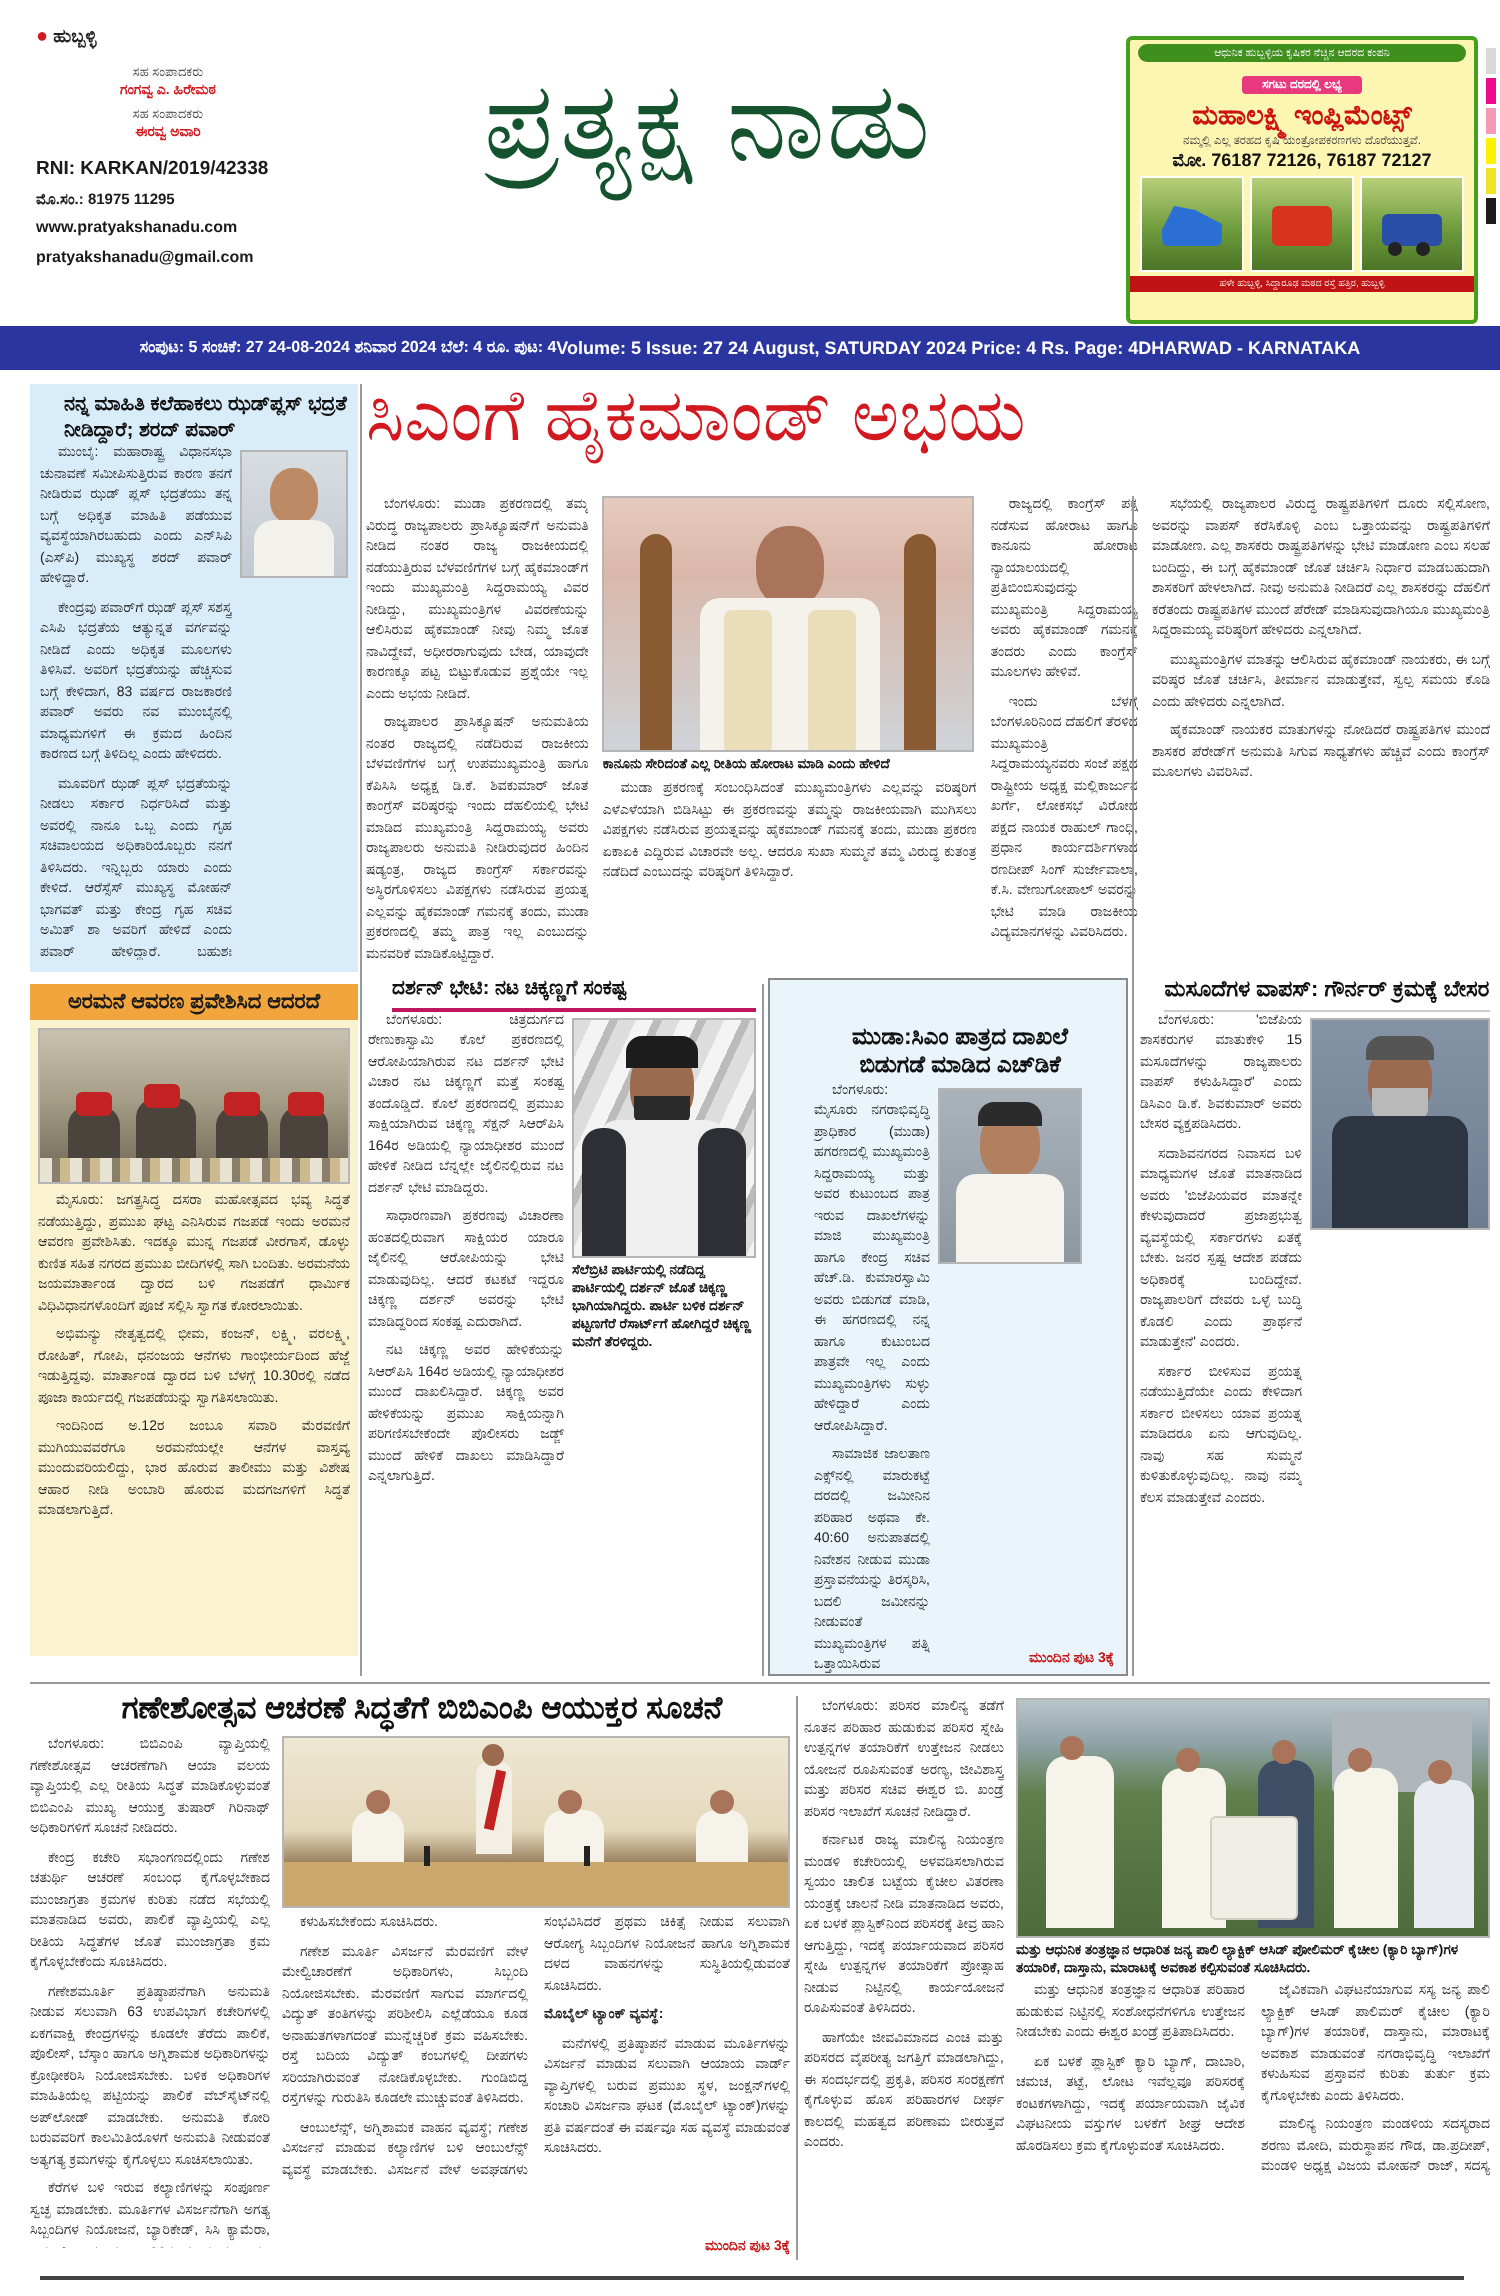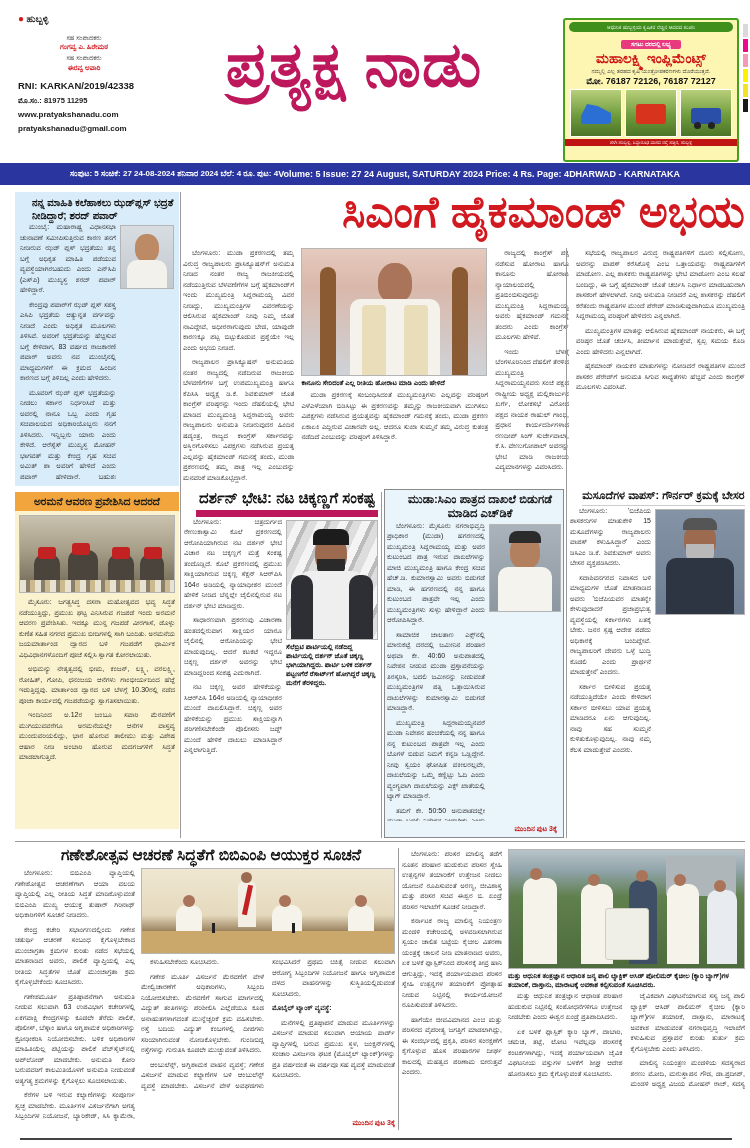--- a/index.html
+++ b/index.html
@@ -13,21 +13,21 @@
   .cont{color:#c71414;font-weight:bold;font-size:7px;display:block;text-align:right;}
   .caption{font-size:6.8px;font-weight:bold;line-height:1.35;color:#111;}
   
   .hl-left{font-size:7px;line-height:1.3;}
   .loc{font-size:9px;font-weight:bold;color:#222;}
   .loc .dot{color:#d31920;font-size:10px;}
   .staff-role{color:#444;font-size:6.5px;text-align:center;}
   .staff-name{color:#d31920;font-size:7px;font-weight:bold;text-align:center;margin-bottom:3px;}
   .rni{font-size:9.5px;font-weight:bold;margin-top:8px;}
   .contact{font-size:8px;font-weight:bold;margin-top:4px;}
-  .mast-title{font-size:62px;font-weight:700;color:#be185d;text-align:center;line-height:1.0;
+  .mast-title{font-size:54px;font-weight:400;color:#14532d;text-align:center;line-height:1.0;
               letter-spacing:1px;white-space:nowrap;}
   .tag-kn{color:#d31920;font-size:11px;font-weight:bold;text-align:right;}
   .tag-en{color:#111;font-size:8.5px;font-weight:bold;text-align:right;letter-spacing:.2px;}
   
   .ad{background:#fdf6b3;border:2px solid #46a01e;border-radius:3px;overflow:hidden;text-align:center;}
   .ad-band{background:#3f8f1d;color:#fff;font-size:5.4px;padding:1.5px 2px;border-radius:6px;margin:2px 4px 0;}
   .ad-ribbon{display:inline-block;background:#e8387e;color:#fff;font-size:6px;font-weight:bold;
              padding:1px 10px;border-radius:2px;margin-top:2px;}
   .ad-title{color:#cc1111;font-size:13.5px;font-weight:800;margin-top:1px;}
   .ad-sub{font-size:5.8px;color:#333;margin-top:1px;}
@@ -43,21 +43,21 @@
                      border-radius:50%;background:#222;box-shadow:14px 0 0 #222;}
   .ad-foot{background:#c01414;color:#fff;font-size:4.8px;margin-top:2px;padding:1px 2px;}
   .regbars{display:flex;flex-direction:column;gap:2px;}
   .regbars div{width:5px;height:13px;}
   
   .infobar{background:#2a35a0;color:#fff;display:flex;align-items:center;justify-content:space-between;
            padding:0 12px;font-size:9px;font-weight:bold;}
   .infobar .kn{font-size:8px;}
   
   .a-headline{font-weight:800;color:#111;line-height:1.25;margin-left:12px;}
-  .lead-headline{font-size:44px;font-weight:700;color:#d31920;text-align:right;line-height:1.0;white-space:nowrap;}
+  .lead-headline{font-size:36px;font-weight:400;color:#d31920;text-align:left;line-height:1.0;white-space:nowrap;}
   .tint-blue{background:#d9ecf9;}
   .tint-yellow{background:#fbf3cf;}
   .ybar{background:#f2a53c;font-size:10.5px;font-weight:800;padding:3px 4px;text-align:center;}
   .boxed{border:1px solid #8a8a8a;background:#eaf4fb;}
   .lead-cols{display:flex;gap:7px;}
   
   .photo{position:relative;overflow:hidden;border:1px solid #b5b5b5;}
   .face{position:absolute;border-radius:46% 46% 42% 42%;}
   .torso{position:absolute;border-radius:10px 10px 0 0;}
   .ph-pawar{background:linear-gradient(180deg,#d8dde2,#c2c9cf);}
@@ -197,40 +197,40 @@
         <p>ಇಂದು ಬೆಳಗ್ಗೆ ಬೆಂಗಳೂರಿನಿಂದ ದೆಹಲಿಗೆ ತೆರಳಿದ ಮುಖ್ಯಮಂತ್ರಿ ಸಿದ್ದರಾಮಯ್ಯನವರು ಸಂಜೆ ಪಕ್ಷದ ರಾಷ್ಟ್ರೀಯ ಅಧ್ಯಕ್ಷ ಮಲ್ಲಿಕಾರ್ಜುನ ಖರ್ಗೆ, ಲೋಕಸಭೆ ವಿರೋಧ ಪಕ್ಷದ ನಾಯಕ ರಾಹುಲ್ ಗಾಂಧಿ, ಪ್ರಧಾನ ಕಾರ್ಯದರ್ಶಿಗಳಾದ ರಣದೀಪ್ ಸಿಂಗ್ ಸುರ್ಜೇವಾಲಾ, ಕೆ.ಸಿ. ವೇಣುಗೋಪಾಲ್ ಅವರನ್ನು ಭೇಟಿ ಮಾಡಿ ರಾಜಕೀಯ ವಿದ್ಯಮಾನಗಳನ್ನು ವಿವರಿಸಿದರು.</p>
       </div>
     <div class="body-txt" style="width:170px;height:237px;">
         <p>ಸಭೆಯಲ್ಲಿ ರಾಜ್ಯಪಾಲರ ವಿರುದ್ಧ ರಾಷ್ಟ್ರಪತಿಗಳಿಗೆ ದೂರು ಸಲ್ಲಿಸೋಣ, ಅವರನ್ನು ವಾಪಸ್ ಕರೆಸಿಕೊಳ್ಳಿ ಎಂಬ ಒತ್ತಾಯವನ್ನು ರಾಷ್ಟ್ರಪತಿಗಳಿಗೆ ಮಾಡೋಣ. ಎಲ್ಲ ಶಾಸಕರು ರಾಷ್ಟ್ರಪತಿಗಳನ್ನು ಭೇಟಿ ಮಾಡೋಣ ಎಂಬ ಸಲಹೆ ಬಂದಿದ್ದು, ಈ ಬಗ್ಗೆ ಹೈಕಮಾಂಡ್ ಜೊತೆ ಚರ್ಚಿಸಿ ನಿರ್ಧಾರ ಮಾಡಬಹುದಾಗಿ ಶಾಸಕರಿಗೆ ಹೇಳಲಾಗಿದೆ. ನೀವು ಅನುಮತಿ ನೀಡಿದರೆ ಎಲ್ಲ ಶಾಸಕರನ್ನು ದೆಹಲಿಗೆ ಕರೆತಂದು ರಾಷ್ಟ್ರಪತಿಗಳ ಮುಂದೆ ಪೆರೇಡ್ ಮಾಡಿಸುವುದಾಗಿಯೂ ಮುಖ್ಯಮಂತ್ರಿ ಸಿದ್ದರಾಮಯ್ಯ ವರಿಷ್ಠರಿಗೆ ಹೇಳಿದರು ಎನ್ನಲಾಗಿದೆ.</p>
         <p>ಮುಖ್ಯಮಂತ್ರಿಗಳ ಮಾತನ್ನು ಆಲಿಸಿರುವ ಹೈಕಮಾಂಡ್ ನಾಯಕರು, ಈ ಬಗ್ಗೆ ವರಿಷ್ಠರ ಜೊತೆ ಚರ್ಚಿಸಿ, ತೀರ್ಮಾನ ಮಾಡುತ್ತೇವೆ, ಸ್ವಲ್ಪ ಸಮಯ ಕೊಡಿ ಎಂದು ಹೇಳಿದರು ಎನ್ನಲಾಗಿದೆ.</p>
         <p>ಹೈಕಮಾಂಡ್ ನಾಯಕರ ಮಾತುಗಳನ್ನು ನೋಡಿದರೆ ರಾಷ್ಟ್ರಪತಿಗಳ ಮುಂದೆ ಶಾಸಕರ ಪೆರೇಡ್‌ಗೆ ಅನುಮತಿ ಸಿಗುವ ಸಾಧ್ಯತೆಗಳು ಹೆಚ್ಚಿವೆ ಎಂದು ಕಾಂಗ್ರೆಸ್ ಮೂಲಗಳು ವಿವರಿಸಿವೆ.</p>
       </div>
   </div>
 
   <div class="abs" style="left:184px;top:489px;width:194px;height:349px;overflow:hidden;">
-    <div class="a-headline" style="font-size:15px;text-align:center;border-bottom:7px solid #be185d;padding-bottom:2px;">ದರ್ಶನ್ ಭೇಟಿ: ನಟ ಚಿಕ್ಕಣ್ಣಗೆ ಸಂಕಷ್ಟ</div>
+    <div class="a-headline" style="font-size:10px;text-align:left;border-bottom:2px solid #be185d;padding-bottom:2px;">ದರ್ಶನ್ ಭೇಟಿ: ನಟ ಚಿಕ್ಕಣ್ಣಗೆ ಸಂಕಷ್ಟ</div>
     <div style="float:right;width:92px;margin:3px 0 2px 4px;">
       <div class="photo ph-darshan" style="width:90px;height:118px;">
         <span class="face" style="left:28px;top:14px;width:32px;height:38px;background:#9c6b4f;"></span>
         <span style="position:absolute;left:26px;top:8px;width:36px;height:16px;border-radius:8px 8px 0 0;background:#1c1c1c;"></span>
         <span class="beard" style="left:30px;top:38px;width:28px;height:16px;background:#2a2a2a;"></span>
         <span class="torso" style="left:12px;top:50px;width:64px;height:68px;background:#efefef;"></span>
         <span class="torso" style="left:4px;top:54px;width:22px;height:64px;background:#2e2e35;"></span>
         <span class="torso" style="left:62px;top:54px;width:24px;height:64px;background:#2e2e35;"></span>
       </div>
       <div class="caption" style="margin-top:2px;">ಸೆಲೆಬ್ರಿಟಿ ಪಾರ್ಟಿಯಲ್ಲಿ ನಡೆದಿದ್ದ ಪಾರ್ಟಿಯಲ್ಲಿ ದರ್ಶನ್ ಜೊತೆ ಚಿಕ್ಕಣ್ಣ ಭಾಗಿಯಾಗಿದ್ದರು. ಪಾರ್ಟಿ ಬಳಿಕ ದರ್ಶನ್ ಪಟ್ಟಣಗೆರೆ ರೆಸಾರ್ಟ್‌ಗೆ ಹೋಗಿದ್ದರೆ ಚಿಕ್ಕಣ್ಣ ಮನೆಗೆ ತೆರಳಿದ್ದರು.</div>
     </div>
     <div class="body-txt" style="height:326px;">
         <p>ಬೆಂಗಳೂರು: ಚಿತ್ರದುರ್ಗದ ರೇಣುಕಾಸ್ವಾಮಿ ಕೊಲೆ ಪ್ರಕರಣದಲ್ಲಿ ಆರೋಪಿಯಾಗಿರುವ ನಟ ದರ್ಶನ್ ಭೇಟಿ ವಿಚಾರ ನಟ ಚಿಕ್ಕಣ್ಣಗೆ ಮತ್ತೆ ಸಂಕಷ್ಟ ತಂದೊಡ್ಡಿದೆ. ಕೊಲೆ ಪ್ರಕರಣದಲ್ಲಿ ಪ್ರಮುಖ ಸಾಕ್ಷಿಯಾಗಿರುವ ಚಿಕ್ಕಣ್ಣ ಸೆಕ್ಷನ್ ಸಿಆರ್‌ಪಿಸಿ 164ರ ಅಡಿಯಲ್ಲಿ ನ್ಯಾಯಾಧೀಶರ ಮುಂದೆ ಹೇಳಿಕೆ ನೀಡಿದ ಬೆನ್ನಲ್ಲೇ ಜೈಲಿನಲ್ಲಿರುವ ನಟ ದರ್ಶನ್ ಭೇಟಿ ಮಾಡಿದ್ದರು.</p>
         <p>ಸಾಧಾರಣವಾಗಿ ಪ್ರಕರಣವು ವಿಚಾರಣಾ ಹಂತದಲ್ಲಿರುವಾಗ ಸಾಕ್ಷಿಯರ ಯಾರೂ ಜೈಲಿನಲ್ಲಿ ಆರೋಪಿಯನ್ನು ಭೇಟಿ ಮಾಡುವುದಿಲ್ಲ. ಆದರೆ ಕಟಕಟೆ ಇದ್ದರೂ ಚಿಕ್ಕಣ್ಣ ದರ್ಶನ್ ಅವರನ್ನು ಭೇಟಿ ಮಾಡಿದ್ದರಿಂದ ಸಂಕಷ್ಟ ಎದುರಾಗಿದೆ.</p>
         <p>ನಟ ಚಿಕ್ಕಣ್ಣ ಅವರ ಹೇಳಿಕೆಯನ್ನು ಸಿಆರ್‌ಪಿಸಿ 164ರ ಅಡಿಯಲ್ಲಿ ನ್ಯಾಯಾಧೀಶರ ಮುಂದೆ ದಾಖಲಿಸಿದ್ದಾರೆ. ಚಿಕ್ಕಣ್ಣ ಅವರ ಹೇಳಿಕೆಯನ್ನು ಪ್ರಮುಖ ಸಾಕ್ಷಿಯನ್ನಾಗಿ ಪರಿಗಣಿಸಬೇಕೆಂದೇ ಪೊಲೀಸರು ಜಡ್ಜ್ ಮುಂದೆ ಹೇಳಿಕೆ ದಾಖಲು ಮಾಡಿಸಿದ್ದಾರೆ ಎನ್ನಲಾಗುತ್ತಿದೆ.</p>
       </div>
   </div>
 
-  <div class="abs boxed" style="left:384px;top:489px;width:180px;height:349px;padding:2px;box-sizing:border-box;overflow:hidden;">
+  <div class="abs boxed" style="left:384px;top:489px;width:180px;height:349px;padding:22px;box-sizing:border-box;overflow:hidden;">
     <div class="a-headline" style="font-size:11.5px;text-align:center;">ಮುಡಾ:ಸಿಎಂ ಪಾತ್ರದ ದಾಖಲೆ ಬಿಡುಗಡೆ ಮಾಡಿದ ಎಚ್‌ಡಿಕೆ</div>
     <div class="photo ph-hdk" style="float:right;width:70px;height:86px;margin:3px 0 2px 4px;">
       <span class="face" style="left:20px;top:10px;width:30px;height:34px;background:#b3805f;"></span>
       <span style="position:absolute;left:19px;top:6px;width:32px;height:12px;border-radius:8px 8px 0 0;background:#2b2b2b;"></span>
       <span class="torso" style="left:8px;top:42px;width:54px;height:44px;background:#f4f3ee;"></span>
     </div>
     <div class="body-txt" style="height:300px;">
         <p>ಬೆಂಗಳೂರು: ಮೈಸೂರು ನಗರಾಭಿವೃದ್ಧಿ ಪ್ರಾಧಿಕಾರ (ಮುಡಾ) ಹಗರಣದಲ್ಲಿ ಮುಖ್ಯಮಂತ್ರಿ ಸಿದ್ದರಾಮಯ್ಯ ಮತ್ತು ಅವರ ಕುಟುಂಬದ ಪಾತ್ರ ಇರುವ ದಾಖಲೆಗಳನ್ನು ಮಾಜಿ ಮುಖ್ಯಮಂತ್ರಿ ಹಾಗೂ ಕೇಂದ್ರ ಸಚಿವ ಹೆಚ್.ಡಿ. ಕುಮಾರಸ್ವಾಮಿ ಅವರು ಬಿಡುಗಡೆ ಮಾಡಿ, ಈ ಹಗರಣದಲ್ಲಿ ನನ್ನ ಹಾಗೂ ಕುಟುಂಬದ ಪಾತ್ರವೇ ಇಲ್ಲ ಎಂದು ಮುಖ್ಯಮಂತ್ರಿಗಳು ಸುಳ್ಳು ಹೇಳಿದ್ದಾರೆ ಎಂದು ಆರೋಪಿಸಿದ್ದಾರೆ.</p>
         <p>ಸಾಮಾಜಿಕ ಜಾಲತಾಣ ಎಕ್ಸ್‌ನಲ್ಲಿ ಮಾರುಕಟ್ಟೆ ದರದಲ್ಲಿ ಜಮೀನಿನ ಪರಿಹಾರ ಅಥವಾ ಕೇ. 40:60 ಅನುಪಾತದಲ್ಲಿ ನಿವೇಶನ ನೀಡುವ ಮುಡಾ ಪ್ರಸ್ತಾವನೆಯನ್ನು ತಿರಸ್ಕರಿಸಿ, ಬದಲಿ ಜಮೀನನ್ನು ನೀಡುವಂತೆ ಮುಖ್ಯಮಂತ್ರಿಗಳ ಪತ್ನಿ ಒತ್ತಾಯಿಸಿರುವ ದಾಖಲೆಗಳನ್ನು ಕುಮಾರಸ್ವಾಮಿ ಬಿಡುಗಡೆ ಮಾಡಿದ್ದಾರೆ.</p>
         <p>ಮುಖ್ಯಮಂತ್ರಿ ಸಿದ್ದರಾಮಯ್ಯನವರೆ ಮುಡಾ ನಿವೇಶನ ಹಂಚಿಕೆಯಲ್ಲಿ ನನ್ನ ಹಾಗೂ ನನ್ನ ಕುಟುಂಬದ ಪಾತ್ರವೇ ಇಲ್ಲ ಎಂದು ಬೊಗಳೆ ಬಿಡುವ ನಿಮಗೆ ಕನ್ನಡಿ ಒಡ್ಡಿದ್ದೇನೆ. ನೀವು ಸ್ವಯಂ ಘೋಷಿತ ವಕೀಲರಲ್ಲವೇ, ದಾಖಲೆಯನ್ನು ಒಮ್ಮೆ ಕಣ್ಣಿಟ್ಟು ಓದಿ ಎಂದು ವ್ಯಂಗ್ಯವಾಗಿ ದಾಖಲೆಯನ್ನು ಎಕ್ಸ್ ಖಾತೆಯಲ್ಲಿ ಟ್ಯಾಗ್ ಮಾಡಿದ್ದಾರೆ.</p>

